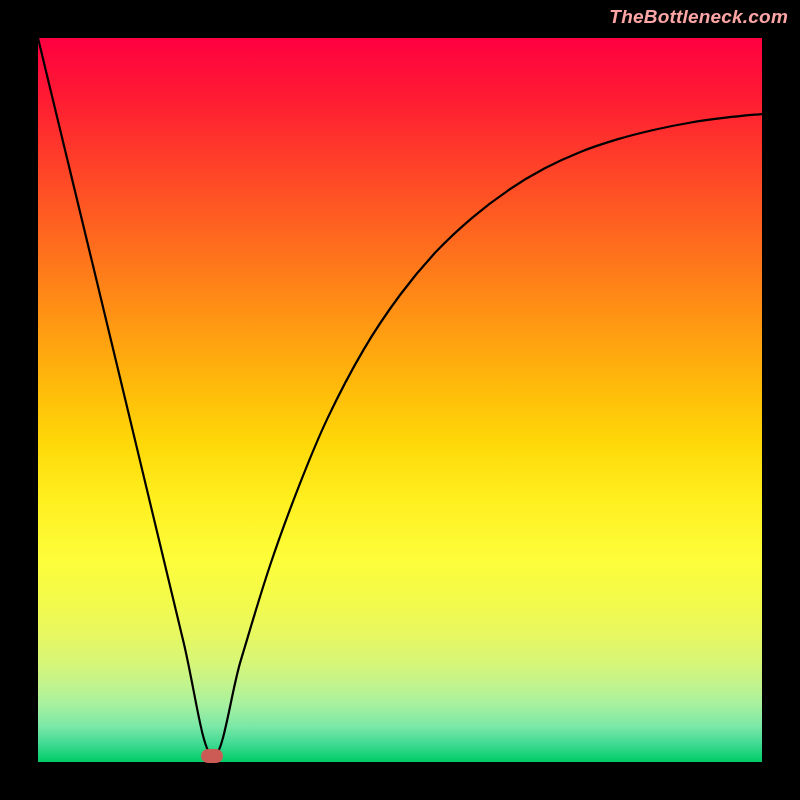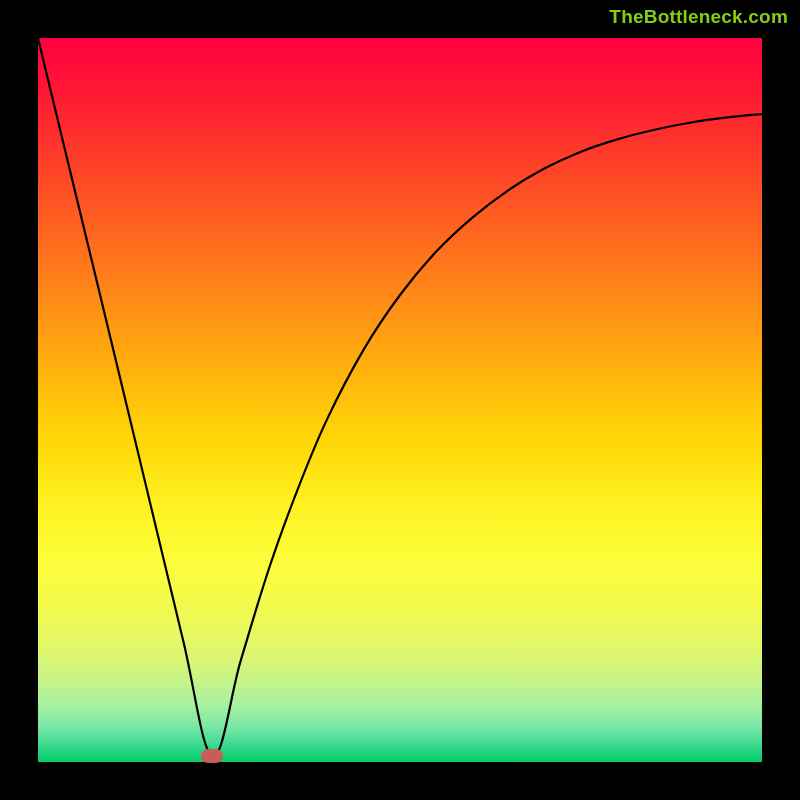--- a/index.html
+++ b/index.html
@@ -41,24 +41,25 @@
       #a8f19f 92%,
       #7ce8a7 95%,
       #40da93 97.5%,
       #00cc66 100%
     );
   }
   .attribution {
     position: absolute;
     top: 6px;
     right: 12px;
-    color: #84cc16;
+    color: #fca5a5;
     font-size: 19px;
     font-weight: bold;
     letter-spacing: 0.2px;
+    font-style: italic;
   }
   svg.overlay {
     position: absolute;
     left: 0;
     top: 0;
     width: 724px;
     height: 724px;
   }
   .marker {
     position: absolute;

